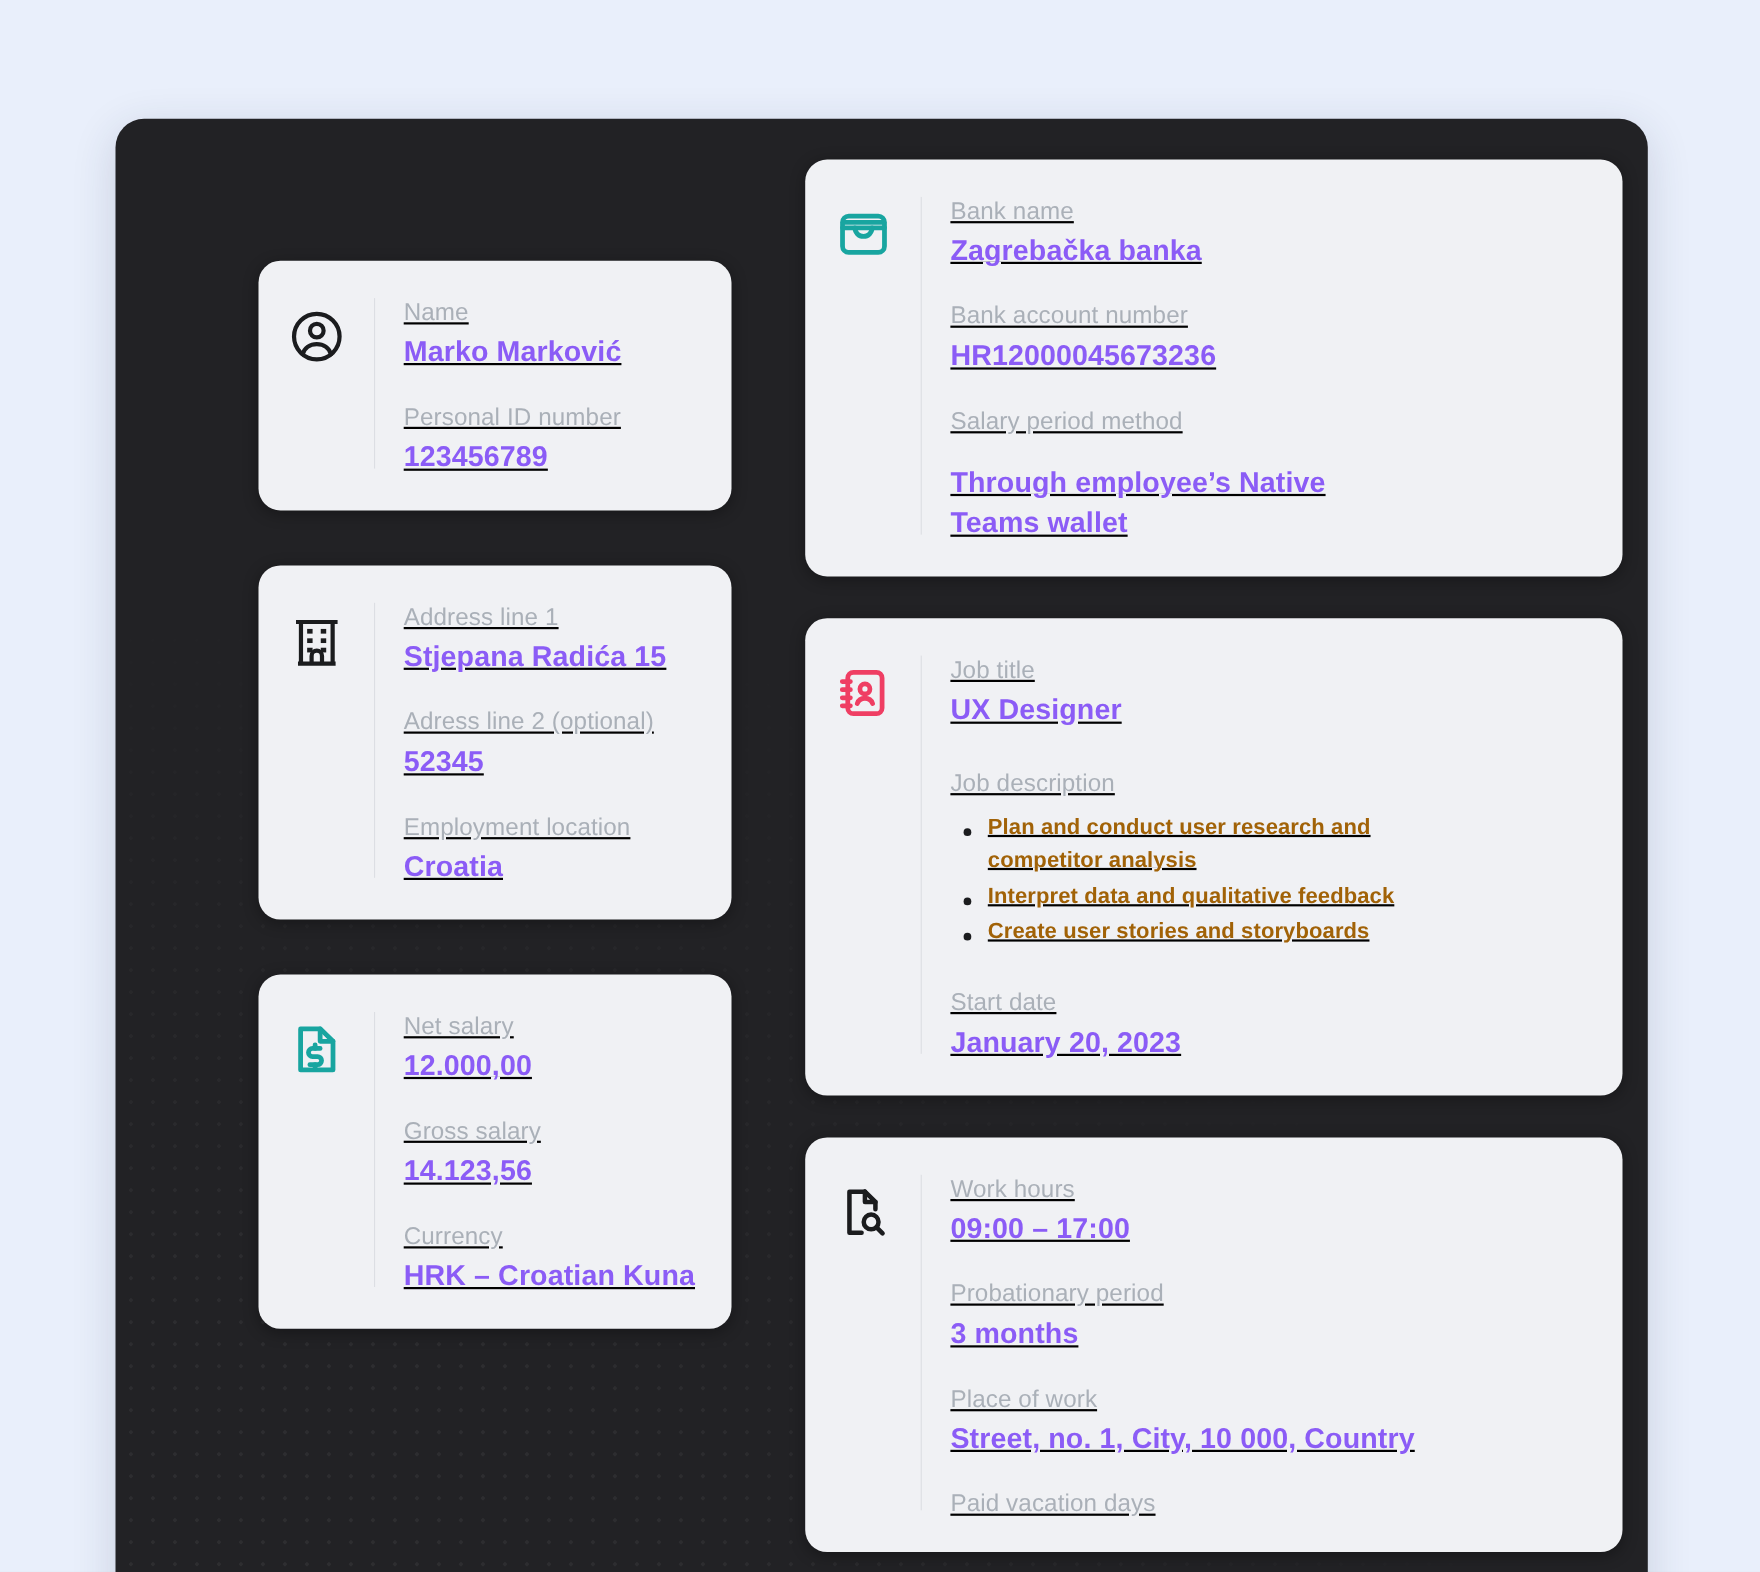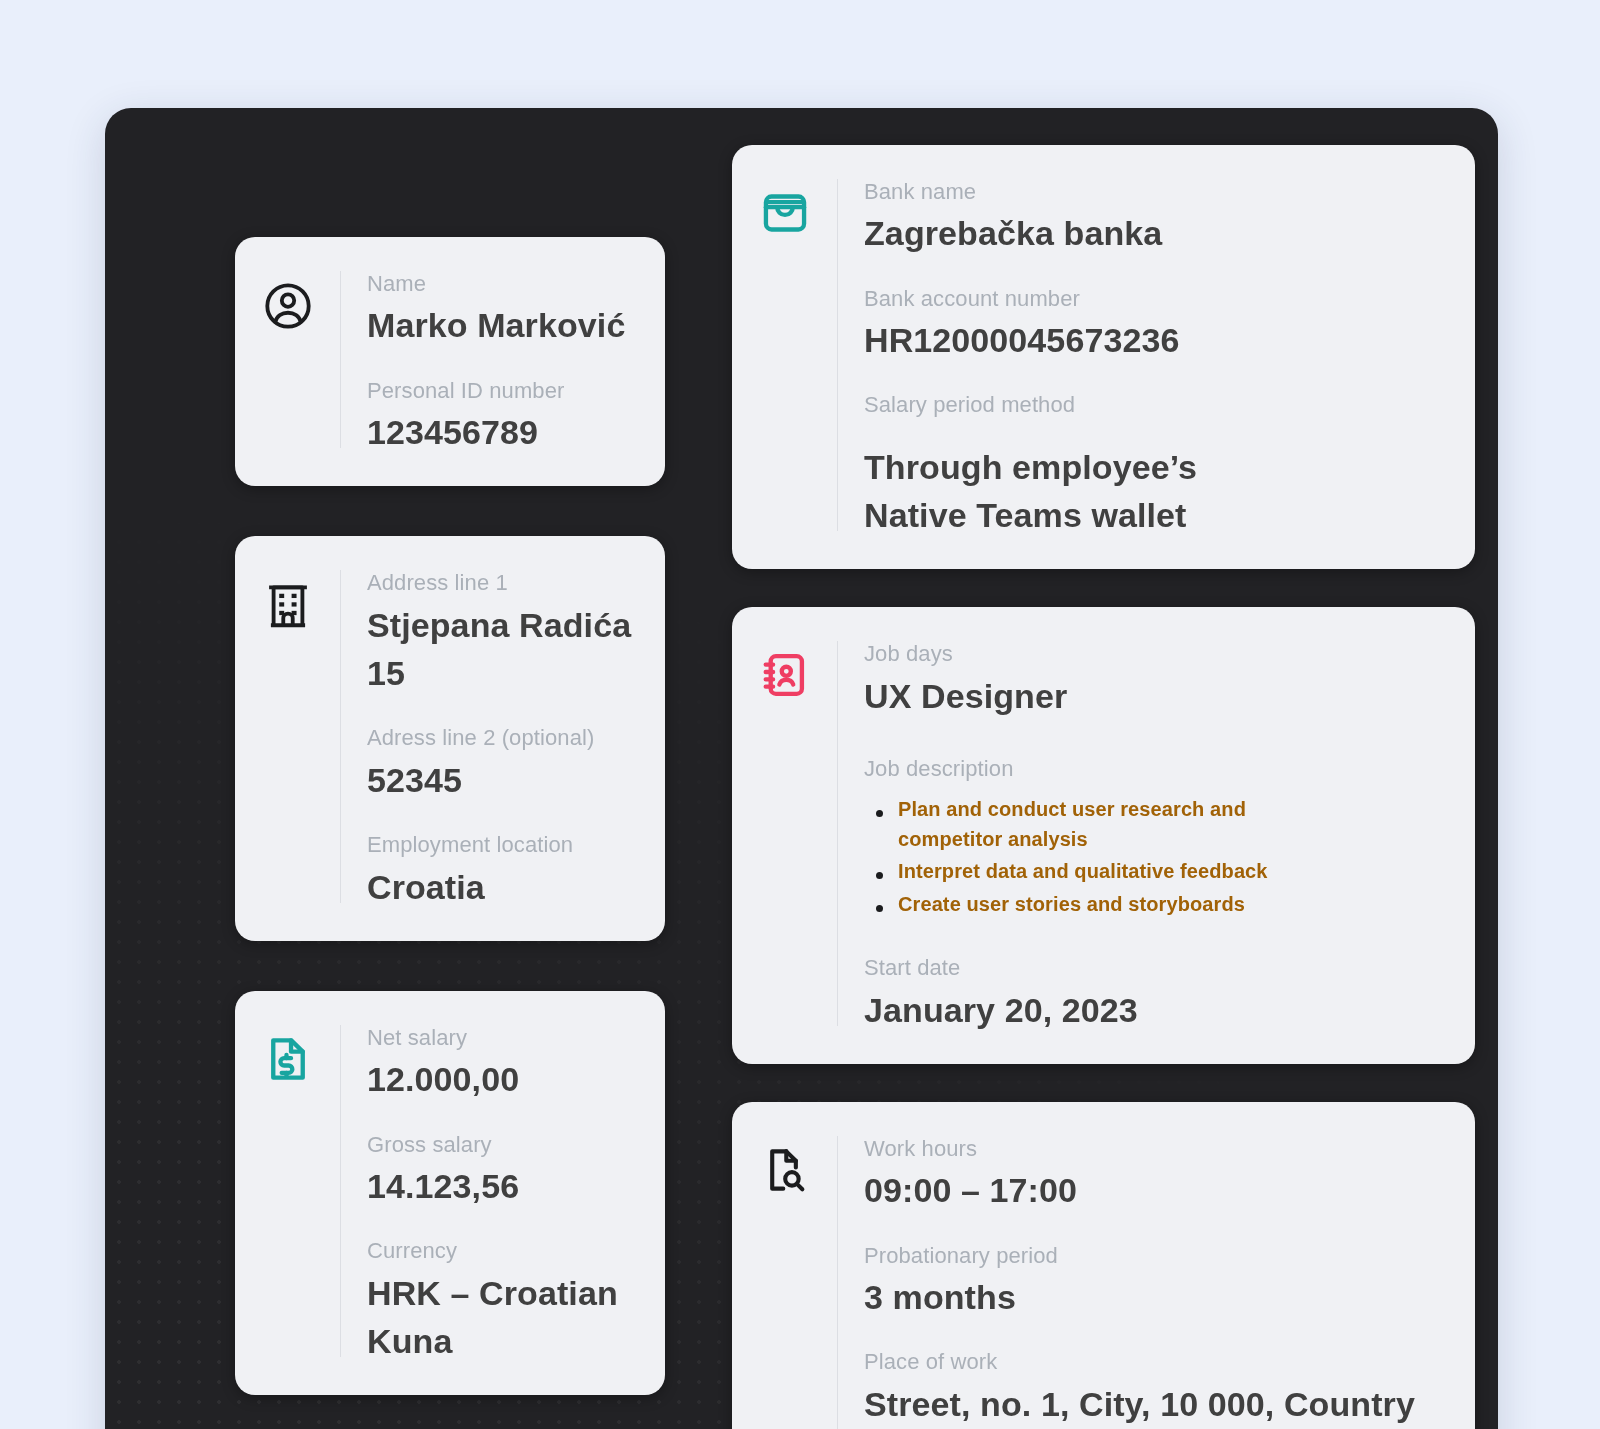--- a/index.html
+++ b/index.html
@@ -65,20 +65,21 @@
   .col-right { padding-top: 0px;  row-gap: 38px; }
 
   
   .card {
     background: #f0f1f4;
     border-radius: 20px;
     box-shadow: 0 3px 14px rgba(0,0,0,0.32);
     display: flex;
     align-items: stretch;
     padding: 26px 0 30px 0;
+    text-decoration: underline;
   }
 
   .card-icon {
     flex: 0 0 105px;
     display: flex;
     justify-content: center;
     padding-top: 16px;
   }
 
   .divider {
@@ -96,23 +97,23 @@
 
   .label {
     font-size: 22px;
     line-height: 1.34;
     color: #aab0b8;
     font-weight: 400;
     letter-spacing: 0.1px;
   }
 
   .value {
-    font-size: 34px;
+    font-size: 26px;
     line-height: 1.42;
-    color: #404040;
+    color: #8b5cf6;
     font-weight: 700;
     letter-spacing: 0.1px;
     margin-top: 3px;
   }
 
   .value.wrap { max-width: 420px; margin-top: 23px; }
 
   
   ul.bullets {
     list-style: none;
@@ -270,21 +271,21 @@
             <svg width="52" height="52" viewBox="0 0 24 24" fill="none" stroke="#ef3e63" stroke-width="2" stroke-linecap="round" stroke-linejoin="round">
               <rect x="5.4" y="3.3" width="14.4" height="17.4" rx="2.4"></rect>
               <path d="M3.1 7.2h3.4M3.1 10.6h3.4M3.1 14h3.4M3.1 17.4h3.4"></path>
               <circle cx="12.6" cy="10.3" r="2.1"></circle>
               <path d="M9.4 16.4c0.5-1.4 1.8-2.2 3.2-2.2s2.7 0.8 3.2 2.2"></path>
             </svg>
           </div>
           <div class="divider"></div>
           <div class="card-body">
             <div class="field">
-              <div class="label">Job days</div>
+              <div class="label">Job title</div>
               <div class="value">UX Designer</div>
             </div>
             <div class="field gap-lg">
               <div class="label">Job description</div>
               <ul class="bullets">
                 <li>Plan and conduct user research and competitor analysis</li>
                 <li>Interpret data and qualitative feedback</li>
                 <li>Create user stories and storyboards</li>
               </ul>
             </div>

